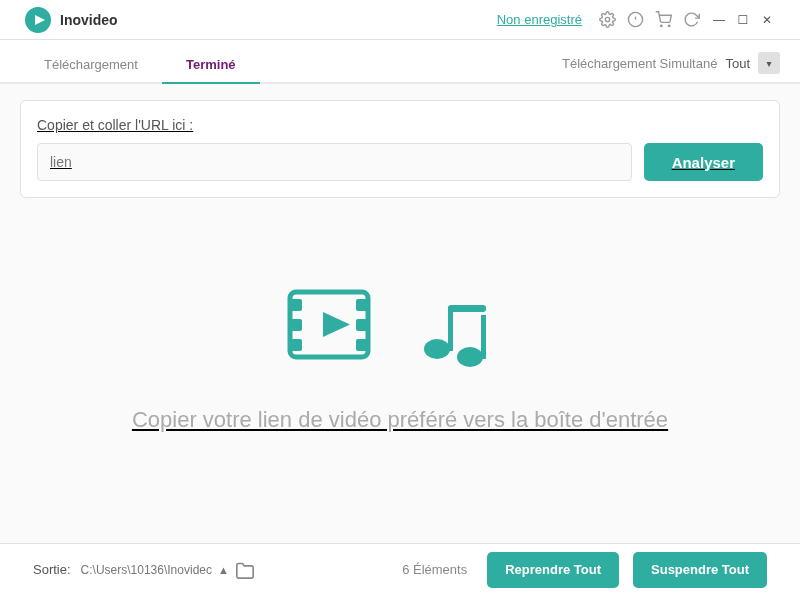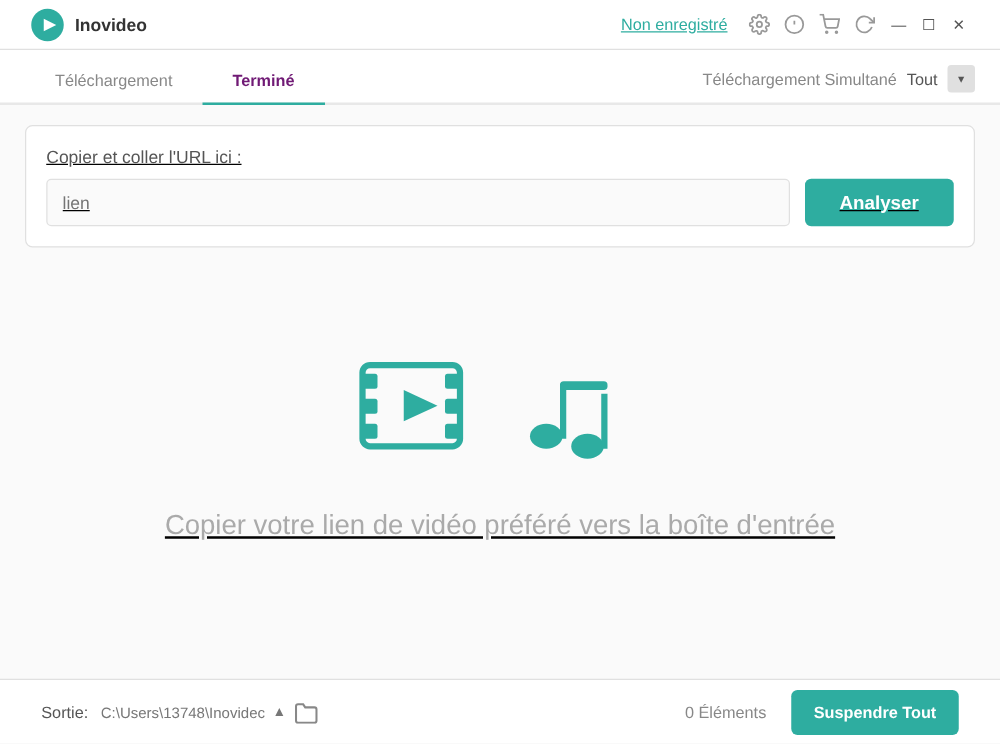--- a/index.html
+++ b/index.html
@@ -364,22 +364,23 @@
 
         <rect x="33" y="28" width="38" height="7" rx="3" fill="#2eada0"></rect>
       </svg>
     </div>
     <div class="empty-text">Copier votre lien de vidéo préféré vers la boîte d'entrée</div>
   </div>
 </div>
 
 <div class="footer">
   <span class="footer-sortie-label">Sortie:</span>
-  <span class="footer-path">C:\Users\13748\Inovidec</span>
+  <span class="footer-path">C:\Users\10136\Inovidec</span>
   <span class="footer-path-arrow">▲</span>
   <span class="footer-folder-icon">
     <svg width="20" height="18" viewBox="0 0 24 22" fill="none" stroke="#888" stroke-width="2">
       <path d="M22 19a2 2 0 0 1-2 2H4a2 2 0 0 1-2-2V5a2 2 0 0 1 2-2h5l2 3h9a2 2 0 0 1 2 2z"></path>
     </svg>
   </span>
-  <span class="footer-elements">0 Éléments</span>
+  <span class="footer-elements">6 Éléments</span>
+  <button class="footer-btn" style="margin-right:8px;">Reprendre Tout</button>
   <button class="footer-btn">Suspendre Tout</button>
 </div>
 
 </body></html>

